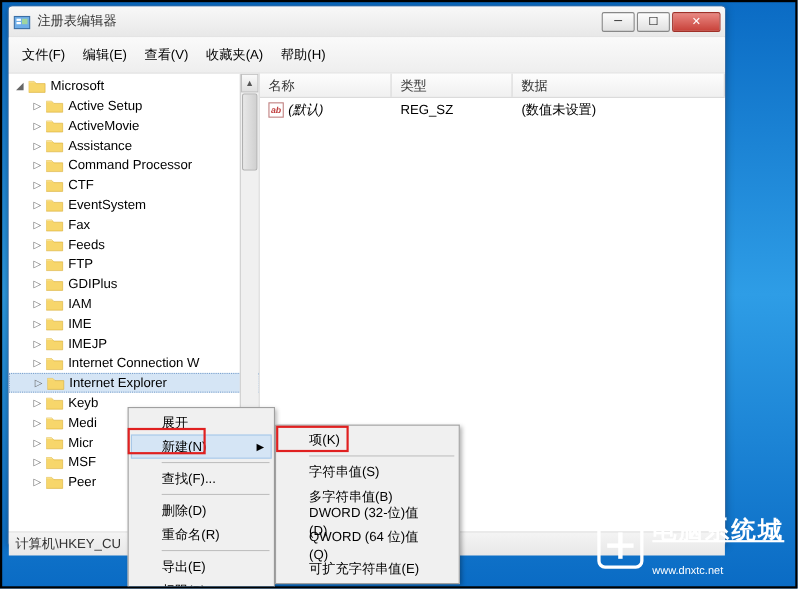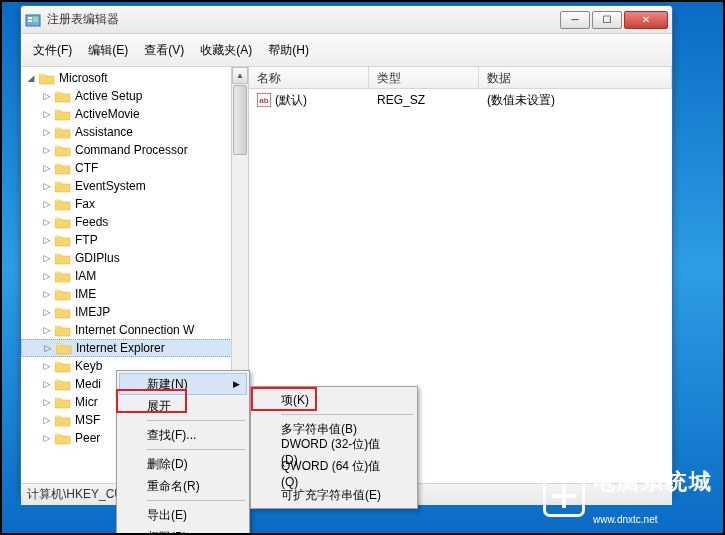--- a/index.html
+++ b/index.html
@@ -1,17 +1,17 @@
 <!DOCTYPE html>
 <html><head>
 <meta charset="utf-8">
 <style>
 * { box-sizing: border-box; margin: 0; padding: 0; font-family: "Microsoft YaHei", Tahoma, sans-serif; font-size: 12px; }
 body { width: 725px; height: 535px; background: linear-gradient(180deg, #0a6bc4 0%, #2e9de6 50%, #0a6bc4 100%); overflow: hidden; position: relative; border: 2px solid #000; }
-.window { position: absolute; left: 18px; top: 3px; width: 653px; height: 490px; background: #fff; border: 1px solid #3a6ea5; border-radius: 4px 4px 0 0; box-shadow: 0 2px 8px rgba(0,0,0,0.3); }
+.window { position: absolute; left: 5px; top: 3px; width: 653px; height: 490px; background: #fff; border: 1px solid #3a6ea5; border-radius: 4px 4px 0 0; box-shadow: 0 2px 8px rgba(0,0,0,0.3); }
 .titlebar { height: 28px; background: linear-gradient(180deg, #f8f8f8 0%, #e8e8e8 100%); border-bottom: 1px solid #d0d0d0; display: flex; align-items: center; padding: 0 4px; border-radius: 4px 4px 0 0; }
 .titlebar-icon { width: 16px; height: 16px; margin-right: 6px; }
 .titlebar-icon svg { width: 16px; height: 16px; }
 .titlebar-text { flex: 1; color: #333; }
 .win-controls { display: flex; gap: 2px; }
 .win-btn { width: 30px; height: 18px; border: 1px solid #888; background: linear-gradient(180deg, #fdfdfd, #e0e0e0); border-radius: 2px; display: flex; align-items: center; justify-content: center; font-size: 10px; }
 .win-btn.close { background: linear-gradient(180deg, #e98882, #c8423a); border-color: #a03028; color: #fff; width: 44px; }
 .menubar { height: 22px; background: linear-gradient(180deg, #fafafa, #eeeeee); border-bottom: 1px solid #d4d4d4; display: flex; align-items: center; padding: 16px 4px; }
 .menu-item { padding: 2px 8px; cursor: default; }
 .content { display: flex; height: calc(100% - 28px - 22px - 22px); }
@@ -26,21 +26,21 @@
 .indent-1 { padding-left: 20px; }
 .list-panel { flex: 1; background: #fff; }
 .list-header { height: 22px; background: linear-gradient(180deg, #fdfdfd, #f0f0f0); border-bottom: 1px solid #d8d8d8; display: flex; }
 .list-col { border-right: 1px solid #d8d8d8; padding: 3px 8px; color: #333; }
 .list-col.name { width: 120px; }
 .list-col.type { width: 110px; font-family: Liberation Mono, monospace; }
 .list-col.data { flex: 1; }
 .list-body { padding: 2px 0; }
 .list-row { display: flex; height: 18px; align-items: center; }
 .list-cell { padding: 0 8px; }
-.list-cell.name { width: 120px; display: flex; align-items: center; gap: 4px; }
+.list-cell.name { width: 120px; display: flex; align-items: center; gap: 4px; font-style: italic; }
 .list-cell.type { width: 110px; }
 .list-cell.data { flex: 1; }
 .ab-icon { width: 14px; height: 14px; border: 1px solid #c08080; background: #fff; color: #c04040; font-size: 8px; font-weight: bold; display: inline-flex; align-items: center; justify-content: center; }
 .statusbar { height: 22px; background: linear-gradient(180deg, #f4f4f4, #e8e8e8); border-top: 1px solid #d4d4d4; display: flex; align-items: center; padding: 0 6px; color: #333; }
 .scrollbar-v { position: absolute; right: 0; top: 0; bottom: 0; width: 17px; background: #f0f0f0; border-left: 1px solid #d0d0d0; }
 .sb-btn { height: 17px; background: linear-gradient(180deg, #fafafa, #e0e0e0); border: 1px solid #c0c0c0; display: flex; align-items: center; justify-content: center; font-size: 8px; color: #555; }
 .sb-thumb { position: absolute; left: 1px; right: 1px; top: 18px; height: 70px; background: linear-gradient(90deg, #e8e8e8, #d0d0d0); border: 1px solid #b0b0b0; border-radius: 2px; }
 .context-menu { position: absolute; background: #f0f0f0; border: 1px solid #a0a0a0; box-shadow: 2px 2px 4px rgba(0,0,0,0.3); padding: 2px; }
 .cm1 { left: 114px; top: 368px; width: 134px; }
 .cm2 { left: 248px; top: 384px; width: 168px; }
@@ -50,21 +50,21 @@
 .cm-arrow { position: absolute; right: 6px; font-size: 9px; }
 .highlight { border: 2px solid #e02020; position: absolute; pointer-events: none; }
 .hl1 { left: 114px; top: 387px; width: 71px; height: 24px; }
 .hl2 { left: 249px; top: 385px; width: 66px; height: 24px; }
 .watermark { position: absolute; right: 10px; bottom: 8px; display: flex; align-items: center; gap: 8px; color: #fff; }
 .wm-logo { width: 42px; height: 42px; border: 3px solid #fff; border-radius: 7px; display: flex; align-items: center; justify-content: center; }
 .wm-logo-inner { width: 24px; height: 24px; position: relative; }
 .wm-logo-inner::before, .wm-logo-inner::after { content: ''; position: absolute; background: #fff; }
 .wm-logo-inner::before { width: 24px; height: 4px; top: 10px; }
 .wm-logo-inner::after { width: 4px; height: 24px; left: 10px; }
-.wm-text { font-size: 22px; font-weight: bold; letter-spacing: 2px; }
+.wm-text { font-size: 22px; font-weight: bold; letter-spacing: 2px; text-decoration: underline; }
 .wm-url { font-size: 10px; margin-top: 17px; }
 </style>
 </head>
 <body>
 
 <div class="window">
   <div class="titlebar">
     <span class="titlebar-icon">
       <svg viewBox="0 0 16 16">
           <rect x="1" y="3" width="14" height="11" fill="#6faee8" stroke="#3a6ea5"></rect>
@@ -285,34 +285,35 @@
       </div>
     </div>
   </div>
 
   <div class="statusbar">
     <span>计算机\HKEY_CU</span>
   </div>
 </div>
 
 <div class="context-menu cm1" id="cm1">
+    <div class="cm-item">展开</div>
     <div class="cm-item hover">新建(N)<span class="cm-arrow">▶</span></div>
-    <div class="cm-item">展开</div>
     <div class="cm-sep"></div>
     <div class="cm-item">查找(F)...</div>
     <div class="cm-sep"></div>
     <div class="cm-item">删除(D)</div>
     <div class="cm-item">重命名(R)</div>
     <div class="cm-sep"></div>
     <div class="cm-item">导出(E)</div>
     <div class="cm-item">权限(P)...</div>
   </div>
 <div class="context-menu cm2" id="cm2">
     <div class="cm-item">项(K)</div>
     <div class="cm-sep"></div>
+    <div class="cm-item">字符串值(S)</div>
     <div class="cm-item">多字符串值(B)</div>
     <div class="cm-item">DWORD (32-位)值(D)</div>
     <div class="cm-item">QWORD (64 位)值(Q)</div>
     <div class="cm-item">可扩充字符串值(E)</div>
   </div>
 
 <div class="highlight hl1"></div>
 <div class="highlight hl2"></div>
 
 <div class="watermark">

